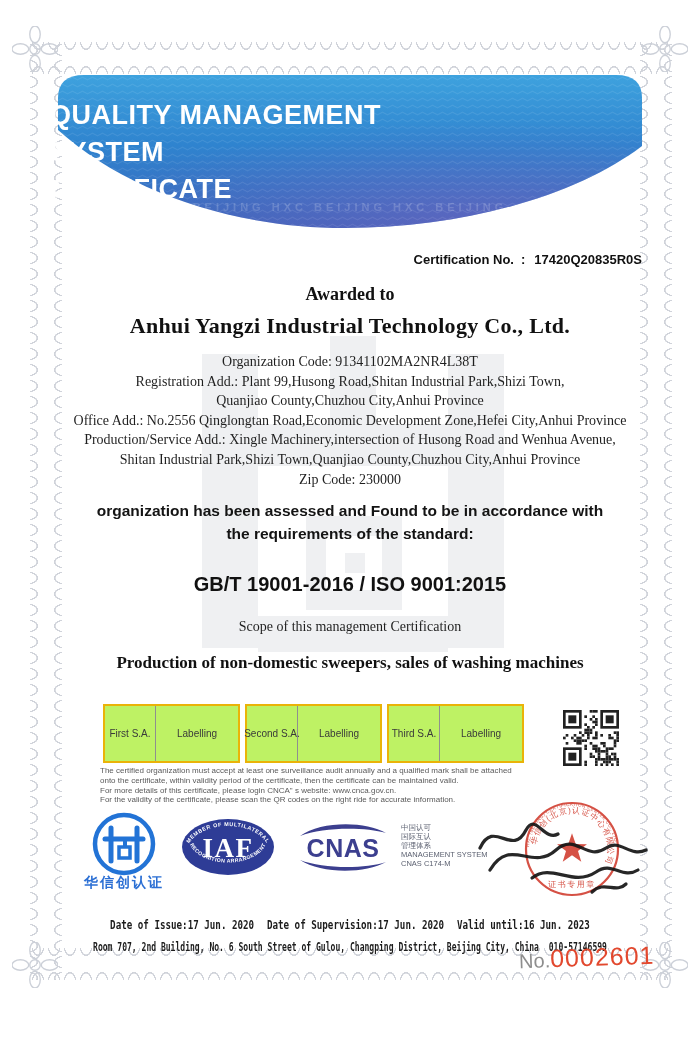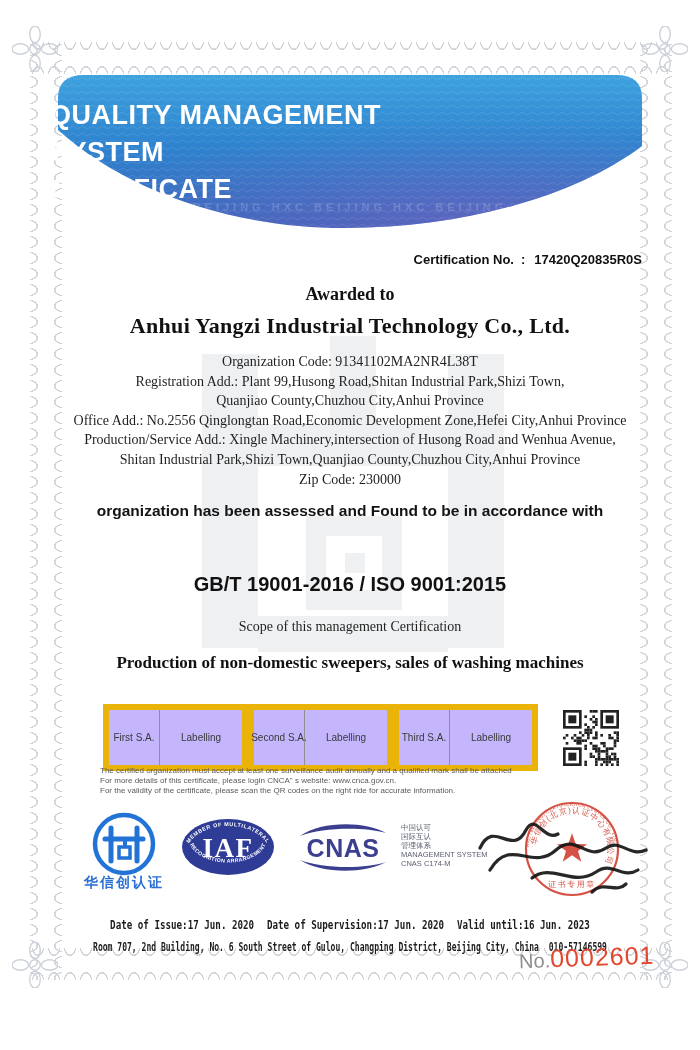--- a/index.html
+++ b/index.html
@@ -60,21 +60,21 @@
   .standard{position:absolute;top:573px;left:0;width:700px;text-align:center;z-index:2;
     font-family:"Liberation Sans",sans-serif;font-weight:bold;font-size:20px;color:#111;}
   .scope-label{position:absolute;top:619px;left:0;width:700px;text-align:center;z-index:2;
     font-size:14px;color:#1f1f1f;}
   .scope-value{position:absolute;top:653px;left:0;width:700px;text-align:center;z-index:2;
     font-weight:bold;font-size:17px;color:#111;}
 
   
   .audit{position:absolute;left:103px;top:704px;display:flex;z-index:2;
     font-family:"Liberation Sans",sans-serif;font-size:10px;color:#3a3a3a;}
-  .abox{width:133px;height:55px;border:6px solid #eab308;display:flex;background:#c4b5fd;}
+  .abox{width:133px;height:55px;border:2px solid #eab308;display:flex;margin-right:5px;background:#bef264;}
   .abox .c1{width:50px;border-right:1px solid #8f8f8f;display:flex;align-items:center;justify-content:center;white-space:nowrap;}
   .abox .c2{flex:1;display:flex;align-items:center;justify-content:center;}
 
   
   .qr{position:absolute;left:563px;top:710px;width:56px;height:56px;z-index:2;}
   .fine{position:absolute;left:100px;top:766px;width:480px;z-index:2;
     font-family:"Liberation Sans",sans-serif;font-size:8px;line-height:9.8px;color:#5a5a5a;}
 
   
   .logo{position:absolute;z-index:2;}
@@ -199,20 +199,21 @@
     <div>Registration Add.: Plant 99,Husong Road,Shitan Industrial Park,Shizi Town,</div>
     <div>Quanjiao County,Chuzhou City,Anhui Province</div>
     <div>Office Add.: No.2556 Qinglongtan Road,Economic Development Zone,Hefei City,Anhui Province</div>
     <div>Production/Service Add.: Xingle Machinery,intersection of Husong Road and Wenhua Avenue,</div>
     <div>Shitan Industrial Park,Shizi Town,Quanjiao County,Chuzhou City,Anhui Province</div>
     <div>Zip Code: 230000</div>
   </div>
 
   <div class="statement">
     <div>organization has been assessed and Found to be in accordance with</div>
+    <div>the requirements of the standard:</div>
   </div>
   <div class="standard">GB/T 19001-2016 / ISO 9001:2015</div>
 
   <div class="scope-label">Scope of this management Certification</div>
   <div class="scope-value">Production of non-domestic sweepers, sales of washing machines</div>
 
   <div class="audit">
     <div class="abox">
       <div class="c1">First S.A.</div>
       <div class="c2">Labelling</div>
@@ -339,20 +340,21 @@
       <rect x="36" y="0" width="18" height="18" fill="#222"></rect>
       <rect x="38.57142857142858" y="2.5714285714285716" width="12.857142857142858" height="12.857142857142858" fill="#fff"></rect>
       <rect x="41.142857142857146" y="5.142857142857143" width="7.714285714285715" height="7.714285714285715" fill="#222"></rect>
       <rect x="0" y="36" width="18" height="18" fill="#222"></rect>
       <rect x="2.5714285714285716" y="38.57142857142858" width="12.857142857142858" height="12.857142857142858" fill="#fff"></rect>
       <rect x="5.142857142857143" y="41.142857142857146" width="7.714285714285715" height="7.714285714285715" fill="#222"></rect>
     </svg>
 
   <div class="fine">
     <div>The certified organization must accept at least one surveillance audit annually and a qualified mark shall be attached</div>
+    <div>onto the certificate, within validity period of the certificate, then the certificate can be maintained valid.</div>
     <div>For more details of this certificate, please login CNCA" s website: www.cnca.gov.cn.</div>
     <div>For the validity of the certificate, please scan the QR codes on the right ride for accurate information.</div>
   </div>
 
   <svg class="logo hxc-svg" viewBox="0 0 80 66">
     <circle cx="40" cy="33" r="29" fill="none" stroke="#2273d6" stroke-width="4.5"></circle>
     <g stroke="#2273d6" stroke-width="5" stroke-linecap="round" fill="none">
       <path d="M27,17 V50"></path>
         <path d="M53,17 V50"></path>
         <path d="M21,28 H59"></path>

